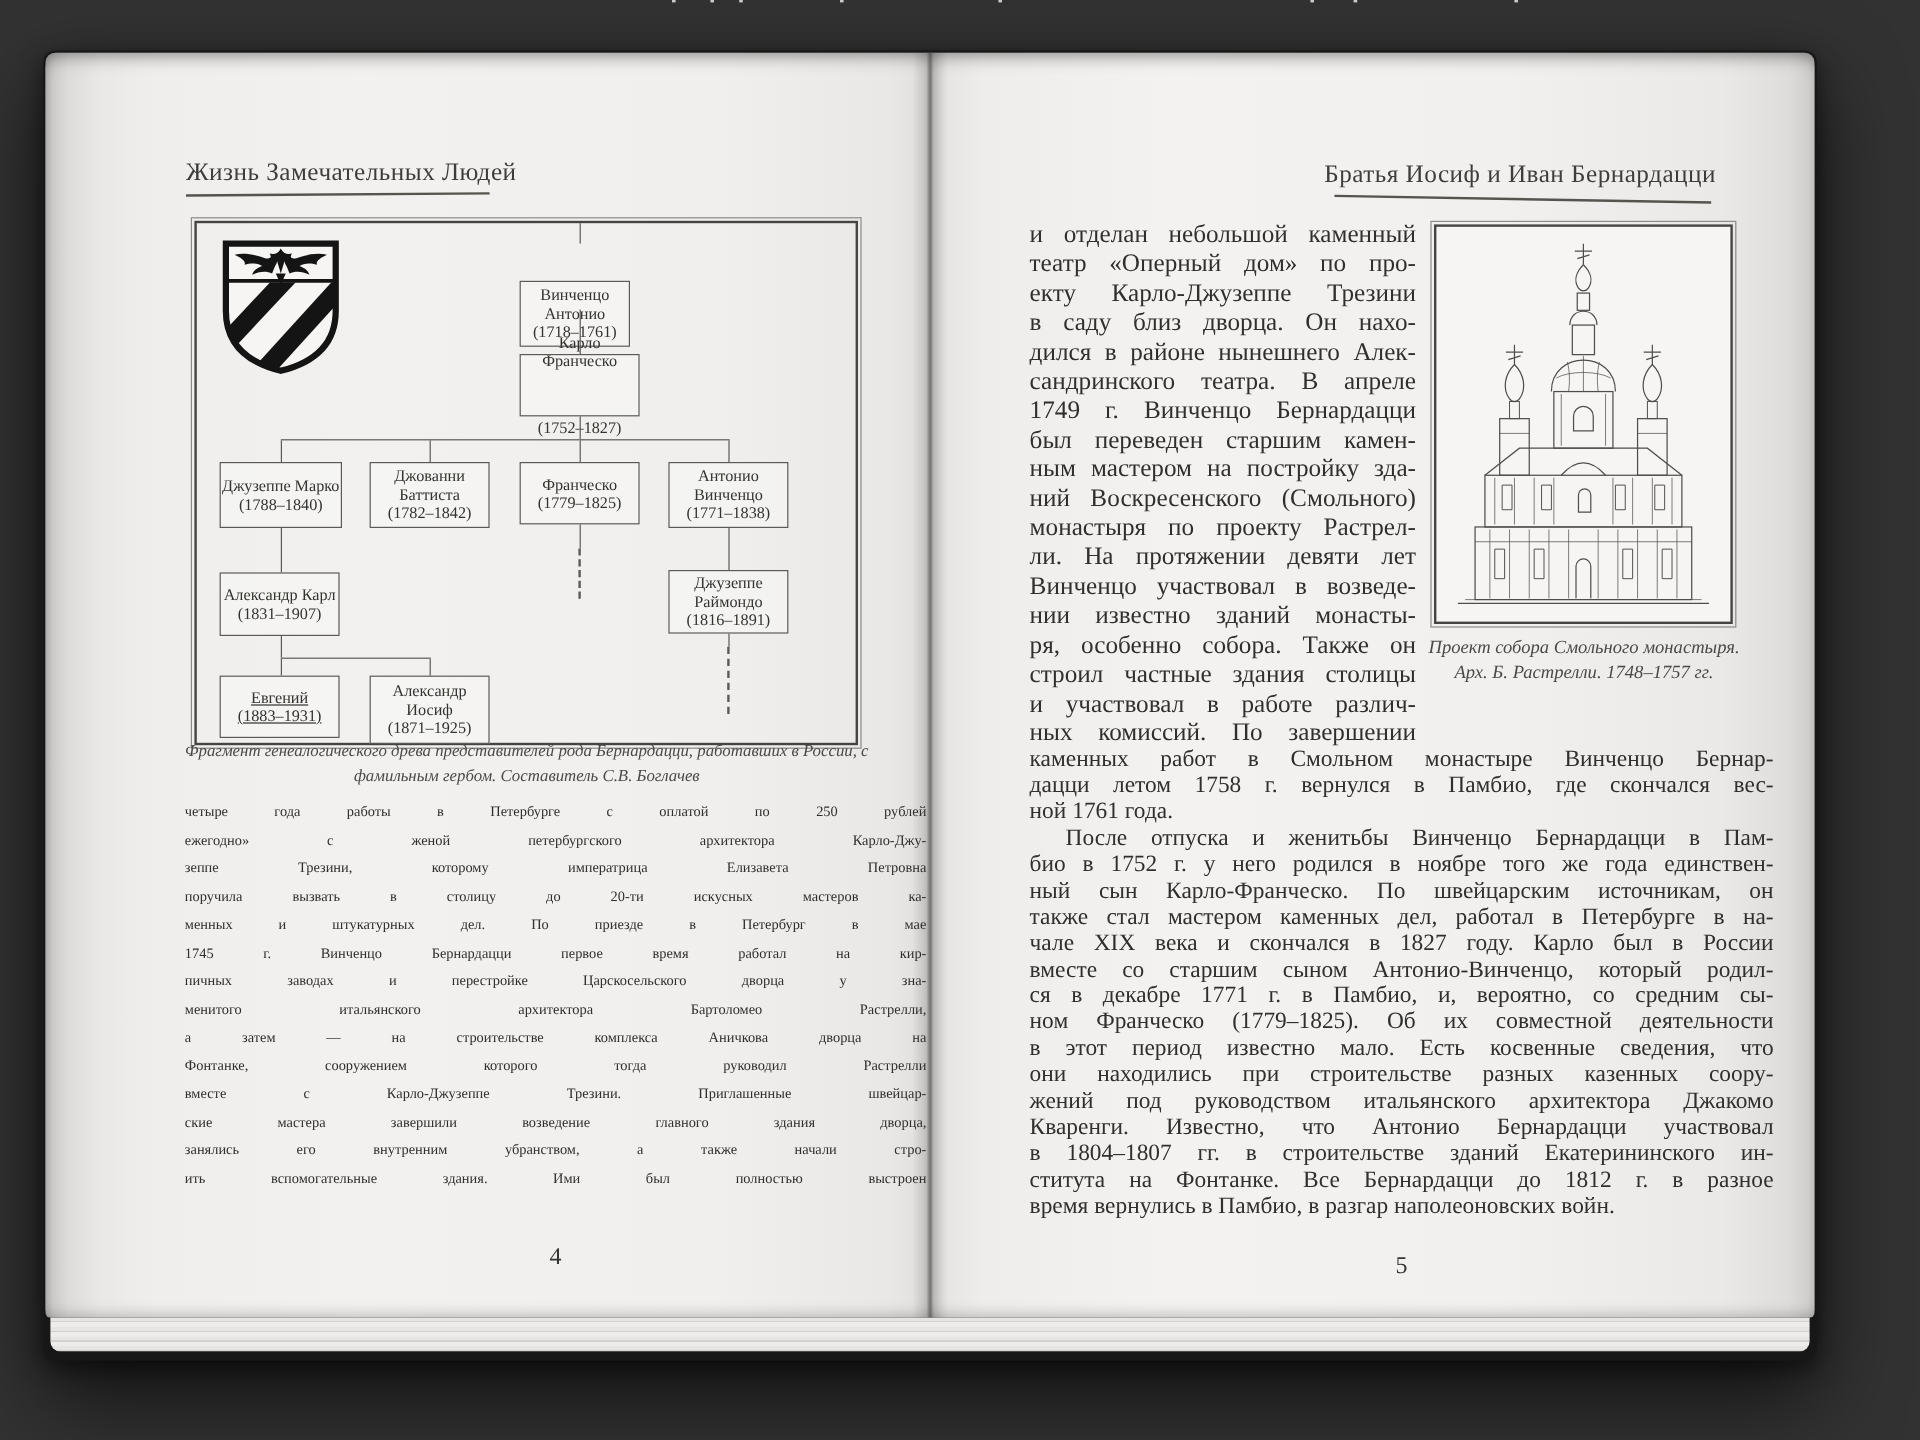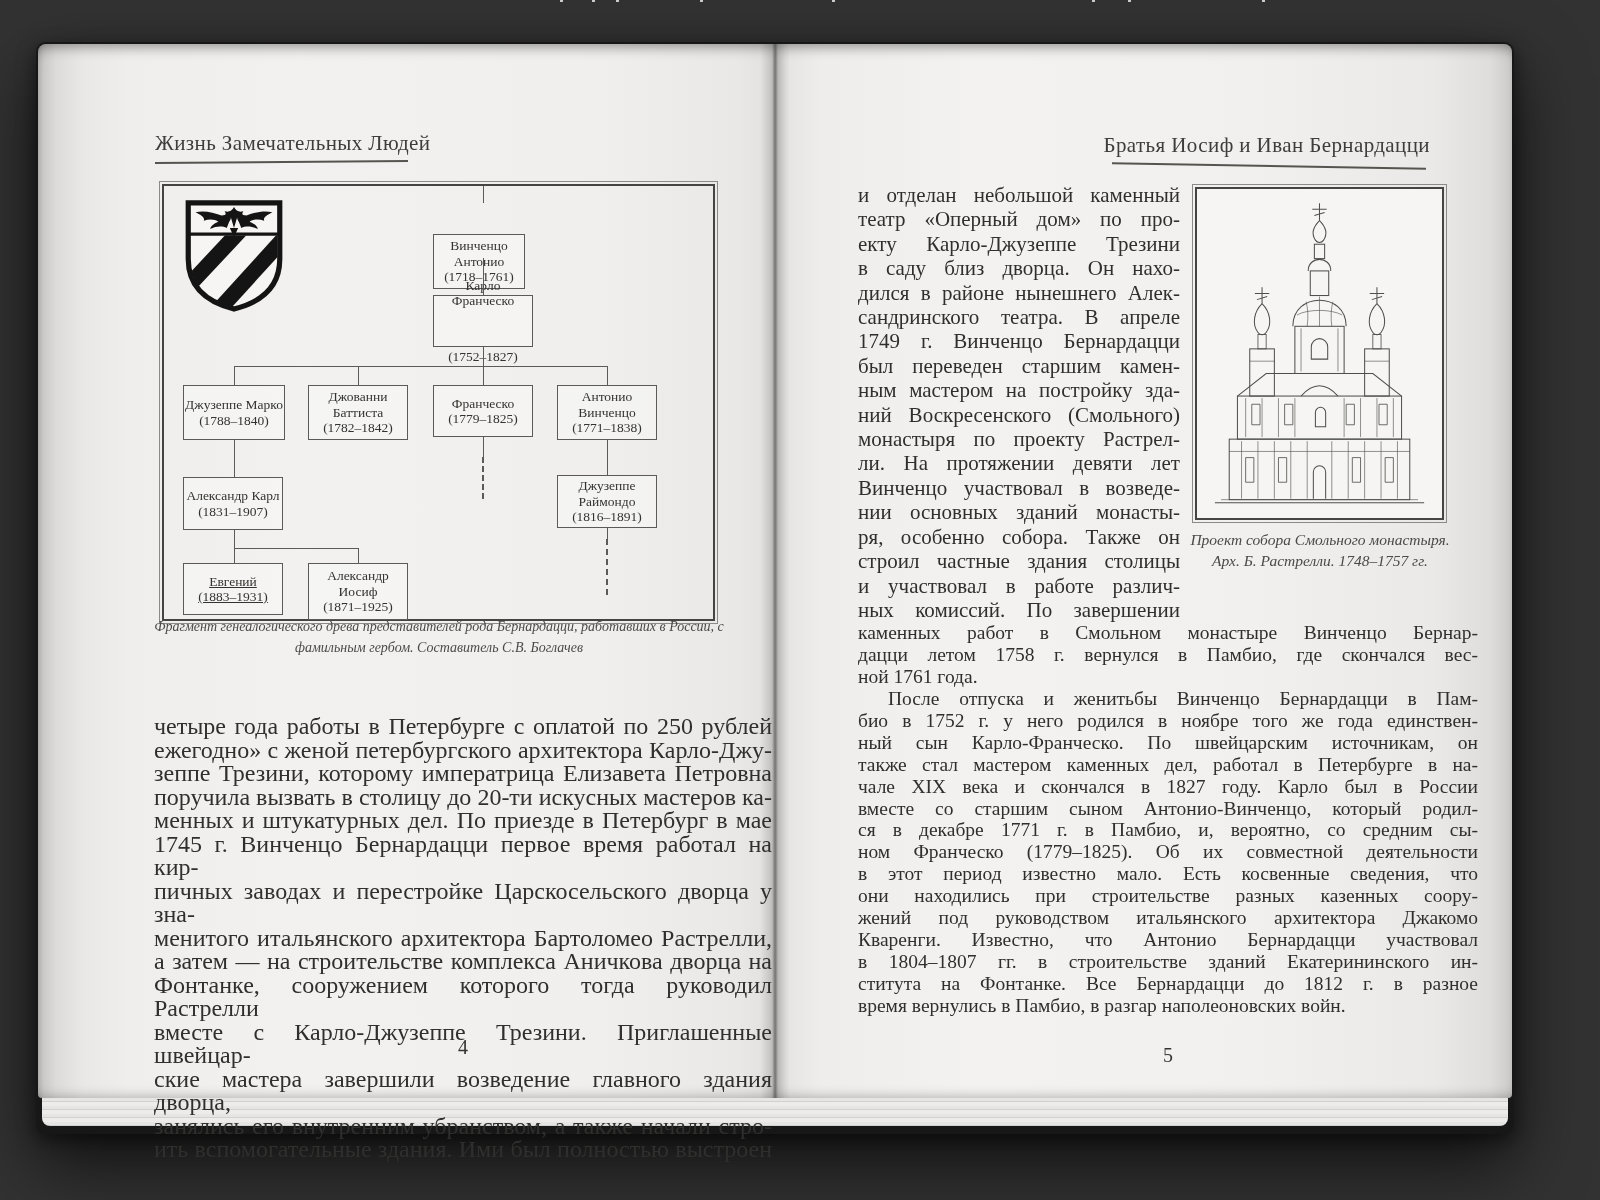--- a/index.html
+++ b/index.html
@@ -48,21 +48,21 @@
   
   .abs{position:absolute;}
   .running-head{
     font-size:21px;color:#3d3d3c;letter-spacing:.4px;white-space:nowrap;
   }
   .head-rule{position:absolute;height:2px;background:#55544f;}
   .textblock{color:#2f2f2e;}
   .textblock .line{text-align:justify;text-align-last:justify;}
   .no-stretch-last .line:last-child{text-align-last:left;}
   .indent-first .line:first-child{text-indent:30px;}
-  .body-left{left:154px;top:715px;width:618px;font-size:24px;line-height:23.5px;}
+  .body-left{left:154px;top:665px;width:618px;font-size:12px;line-height:23.5px;}
   .col-right{left:858px;top:183px;width:322px;font-size:21px;line-height:24.4px;}
   .full-right{left:858px;top:622px;width:620px;font-size:19.5px;line-height:21.9px;}
   .para2-right{left:858px;top:688px;width:620px;font-size:19.5px;line-height:21.9px;}
   .caption{font-style:italic;color:#4b4a48;text-align:center;}
   .tree-caption{left:150px;top:616px;width:578px;font-size:14px;line-height:21px;}
   .fig-caption{left:1176px;top:530px;width:288px;font-size:15.5px;line-height:20.5px;}
   .pagenum{font-size:20px;color:#343433;text-align:center;}
   .pagenum-left{left:154px;top:1036px;width:618px;}
   .pagenum-right{left:858px;top:1044px;width:620px;}
 
@@ -222,21 +222,21 @@
     <div class="line">в саду близ дворца. Он нахо-</div>
     <div class="line">дился в районе нынешнего Алек-</div>
     <div class="line">сандринского театра. В апреле</div>
     <div class="line">1749 г. Винченцо Бернардацци</div>
     <div class="line">был переведен старшим камен-</div>
     <div class="line">ным мастером на постройку зда-</div>
     <div class="line">ний Воскресенского (Смольного)</div>
     <div class="line">монастыря по проекту Растрел-</div>
     <div class="line">ли. На протяжении девяти лет</div>
     <div class="line">Винченцо участвовал в возведе-</div>
-    <div class="line">нии основных зданий монасты-</div>
+    <div class="line">нии известно зданий монасты-</div>
     <div class="line">ря, особенно собора. Также он</div>
     <div class="line">строил частные здания столицы</div>
     <div class="line">и участвовал в работе различ-</div>
     <div class="line">ных комиссий. По завершении</div>
   </div>
 
 <div class="dframe cath-frame">
   <div class="inner">
     <svg viewBox="0 0 220 310" width="235" height="318" fill="none" stroke="#4e4e4c" stroke-width="1">
       <line x1="8" y1="300" x2="212" y2="300"></line>

